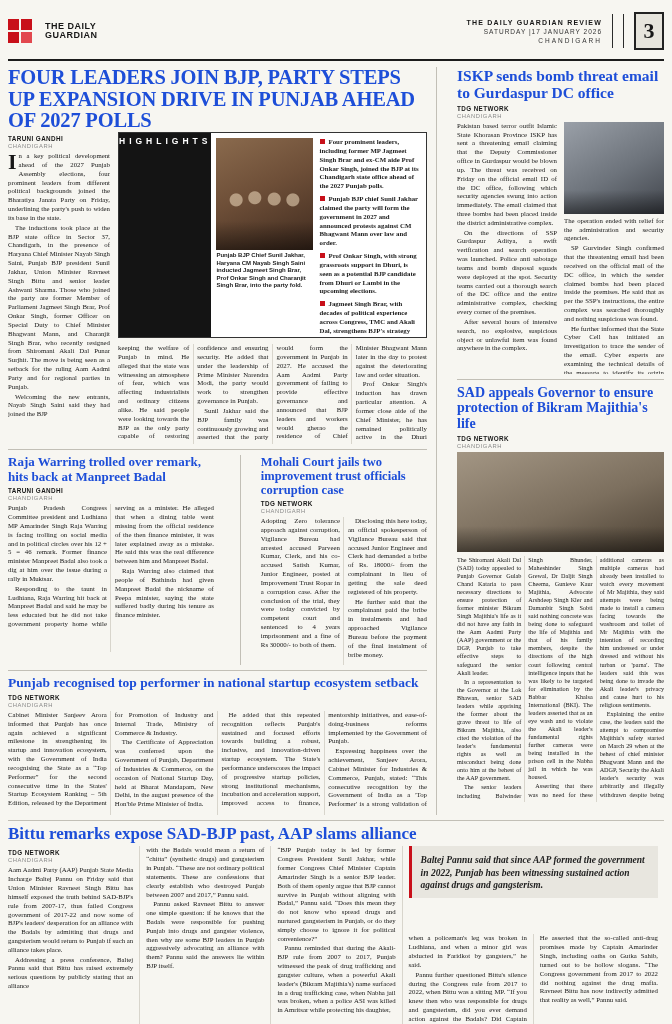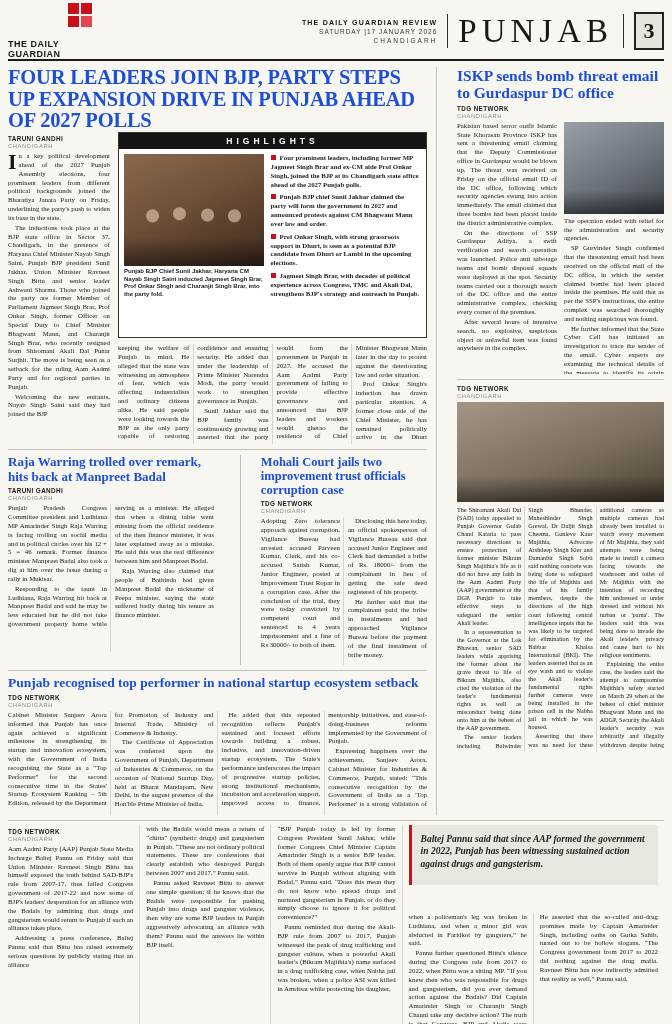--- a/index.html
+++ b/index.html
@@ -2,21 +2,21 @@
 <html><head>
 <meta charset="utf-8">
 <style>
   html,body{margin:0;padding:0;background:#cfcdc5;}
   .page{width:672px;height:1024px;margin:0 auto;background:#f7f6f1;box-sizing:border-box;
         padding:6px 8px;font-family:"Liberation Serif",serif;color:#171717;position:relative;overflow:hidden;}
   :root{--red:#c8101a;--rule:#c2bfb6;--colrule:#d8d5cc;}
 
   
   header{display:flex;justify-content:space-between;align-items:center;height:50px;}
-  .mh-left{display:flex;align-items:flex-end;gap:13px;flex-direction:column;}
+  .mh-left{display:flex;align-items:center;gap:13px;}
   .logo-icon{display:grid;grid-template-columns:11px 11px;grid-template-rows:11px 11px;gap:2px;}
   .logo-icon span{background:var(--red);display:block;}
   .logo-icon span:nth-child(4){background:#e2474e;}
   .logo-text{font-family:"Liberation Sans",sans-serif;font-weight:bold;font-size:9px;letter-spacing:.5px;width:84px;line-height:1.05;}
   .mh-right{display:flex;align-items:center;gap:10px;}
   .mh-lines{text-align:right;font-family:"Liberation Sans",sans-serif;}
   .mh-review{font-size:7px;font-weight:bold;letter-spacing:1.2px;}
   .mh-date{font-size:6.5px;letter-spacing:1px;color:#333;margin-top:2px;}
   .mh-city{font-size:6.5px;letter-spacing:2px;color:#333;margin-top:2px;}
   .mh-sep{width:1px;height:34px;background:#2b2b2b;}
@@ -42,21 +42,21 @@
   .row1{display:grid;grid-template-columns:1fr 228px;gap:9px;}
   .right-col{border-left:1px solid var(--rule);padding-left:20px;}
 
   
   .lead h1{font-size:20.5px;line-height:1.06;letter-spacing:-.2px;}
   .lead .subhead{font-size:11px;color:#4c4c4c;line-height:1.25;margin:4px 0 4px;}
   .lead-grid{display:flex;gap:8px;}
   .lead-colA{width:102px;flex:none;height:312px;overflow:hidden;}
   .lead-colA .bodytxt p:first-child::first-letter{float:left;font-size:22px;line-height:17px;padding:1px 2px 0 0;font-weight:bold;}
   .lead-colB{flex:1;min-width:0;}
-  .highlights{border:1px solid #333;background:#fff;height:204px;overflow:hidden;display:flex;flex-direction:column;}
+  .highlights{border:1px solid #333;background:#fff;height:204px;overflow:hidden;display:flex;flex-direction:row;}
   .hl-bar{background:#141414;color:#fff;text-align:center;font-family:"Liberation Sans",sans-serif;
           font-size:8.5px;font-weight:bold;letter-spacing:4px;padding:3px 0;}
   .hl-body{display:flex;gap:7px;padding:5px;flex:1;min-height:0;}
   .hl-photocell{width:47%;flex:none;}
   .photo-lead{height:112px;background:linear-gradient(155deg,#8a6a4d 0%,#6e4f38 45%,#402b1f 100%);}
   .photo-lead::before{content:"";position:absolute;left:8%;right:8%;bottom:18%;height:38%;
           background:radial-gradient(circle at 15% 30%,rgba(240,220,190,.55) 0 6px,transparent 7px),
                      radial-gradient(circle at 38% 25%,rgba(240,220,190,.55) 0 6px,transparent 7px),
                      radial-gradient(circle at 62% 28%,rgba(240,220,190,.55) 0 6px,transparent 7px),
                      radial-gradient(circle at 85% 30%,rgba(240,220,190,.55) 0 6px,transparent 7px);}
@@ -90,21 +90,21 @@
   
   .bittu{border-top:1px solid var(--rule);margin-top:5px;padding-top:4px;}
   .bittu h1{font-size:17px;line-height:1.08;margin-bottom:3px;}
   .bittu-cols{display:grid;grid-template-columns:repeat(5,1fr);grid-template-rows:88px auto;gap:0 0;
               grid-template-areas:"c1 c2 c3 q q" "c1 c2 c3 c4 c5";height:212px;overflow:hidden;}
   .bittu-cols>div{border-left:1px solid var(--colrule);padding:0 6px;min-width:0;}
   .bc1{grid-area:c1;border-left:none !important;padding-left:0 !important;}
   .bc2{grid-area:c2;}.bc3{grid-area:c3;}.bc4{grid-area:c4;}.bc5{grid-area:c5;}
   .bq{grid-area:q;}
   .pull-quote{background:#e8e6df;border-left:3px solid var(--red);padding:8px 9px;font-size:9.5px;line-height:1.3;
-              font-style:italic;font-weight:bold;color:#222;height:60px;box-sizing:border-box;overflow:hidden;margin-bottom:6px;}
+              font-style:italic;font-weight:bold;color:#222;height:52px;box-sizing:border-box;overflow:hidden;margin-bottom:6px;}
 </style>
 </head>
 <body>
 
 <div class="page">
 
   <header>
     <div class="mh-left">
       <div class="logo-icon">
           <span></span>
@@ -114,21 +114,20 @@
         </div>
       <div class="logo-text">THE DAILY GUARDIAN</div>
     </div>
     <div class="mh-right">
       <div class="mh-lines">
         <div class="mh-review">THE DAILY GUARDIAN REVIEW</div>
         <div class="mh-date">SATURDAY |17 JANUARY 2026</div>
         <div class="mh-city">CHANDIGARH</div>
       </div>
       <div class="mh-sep"></div>
-      <div class="mh-section">PUNJAB</div>
       <div class="mh-sep"></div>
       <div class="mh-page">3</div>
     </div>
   </header>
   <hr class="masthead-rule">
 
   <div class="row1">
 
     <div>
 
@@ -238,37 +237,39 @@
                 <p>SP Gurvinder Singh confirmed that the threatening email had been received on the official mail of the DC office, in which the sender claimed bombs had been placed inside the premises. He said that as per the SSP's instructions, the entire complex was searched thoroughly and nothing suspicious was found.</p>
                 <p>He further informed that the State Cyber Cell has initiated an investigation to trace the sender of the email. Cyber experts are examining the technical details of the message to identify its origin and to establish whether the threat was genuine or part of a hoax.</p>
               </div>
           </div>
         </div>
       </article>
 
       <hr class="hr">
 
       <article class="sad">
+        <h2>SAD appeals Governor to ensure protection of Bikram Majithia's life</h2>
         <div class="byline">
           <span class="by-name">TDG NETWORK</span>
           <span class="by-loc">CHANDIGARH</span>
         </div>
         <div class="photo photo-sad"></div>
         <div class="bodytxt sad-body">
             <p>The Shiromani Akali Dal (SAD) today appealed to Punjab Governor Gulab Chand Kataria to pass necessary directions to ensure protection of former minister Bikram Singh Majithia's life as it did not have any faith in the Aam Aadmi Party (AAP) government or the DGP, Punjab to take effective steps to safeguard the senior Akali leader.</p>
             <p>In a representation to the Governor at the Lok Bhawan, senior SAD leaders while apprising the former about the grave threat to life of Bikram Majithia, also cited the violation of the leader's fundamental rights as well as misconduct being done onto him at the behest of the AAP government.</p>
             <p>The senior leaders including Balwinder Singh Bhunder, Maheshinder Singh Grewal, Dr Daljit Singh Cheema, Gunieve Kaur Majithia, Advocate Arshdeep Singh Kler and Damanbir Singh Sobti said nothing concrete was being done to safeguard the life of Majithia and that of his family members, despite the directions of the high court following central intelligence inputs that he was likely to be targeted for elimination by the Babbar Khalsa International (BKI). The leaders asserted that as an eye wash and to violate the Akali leader's fundamental rights further cameras were being installed in the prison cell in the Nabha jail in which he was housed.</p>
             <p>Asserting that there was no need for these additional cameras as multiple cameras had already been installed to watch every movement of Mr Majithia, they said attempts were being made to install a camera facing towards the washroom and toilet of Mr Majithia with the intention of recording him undressed or under dressed and without his turban or 'parna'. The leaders said this was being done to invade the Akali leader's privacy and cause hurt to his religious sentiments.</p>
             <p>Explaining the entire case, the leaders said the attempt to compromise Majithia's safety started on March 29 when at the behest of chief minister Bhagwant Mann and the ADGP, Security the Akali leader's security was arbitrarily and illegally withdrawn despite being a Z plus protectee. The leaders said when Majithia approached the high court in this context, DGP Gaurav Yadav filed a false affidavit stating there was no threat to the life of the leader from any terrorist outfit or gangsters. The representation said on January 1 this year two DIGs visited Majithia in jail and informed him that they had inputs that he would be targeted inside the jail premises by the BKI. It said when the jail superintendent remained silent on this issue despite being asked, Majithia informed the chief judicial magistrate about the danger to his life. It said even Majithia's counsel was not given details with respect to the intelligence inputs on threat perception of the senior leader.</p>
           </div>
       </article>
     </aside>
   </div>
 
   <article class="bittu">
+    <h1>Bittu remarks expose SAD-BJP past, AAP slams alliance</h1>
     <div class="bittu-cols">
       <div class="bc1">
         <div class="byline">
           <span class="by-name">TDG NETWORK</span>
           <span class="by-loc">CHANDIGARH</span>
         </div>
         <div class="bodytxt">
             <p>Aam Aadmi Party (AAP) Punjab State Media Incharge Baltej Pannu on Friday said that Union Minister Ravneet Singh Bittu has himself exposed the truth behind SAD-BJP's rule from 2007-17, thus failed Congress government of 2017-22 and now some of BJP's leaders' desperation for an alliance with the Badals by admitting that drugs and gangsterism would return to Punjab if such an alliance takes place.</p>
             <p>Addressing a press conference, Baltej Pannu said that Bittu has raised extremely serious questions by publicly stating that an alliance</p>
           </div>

